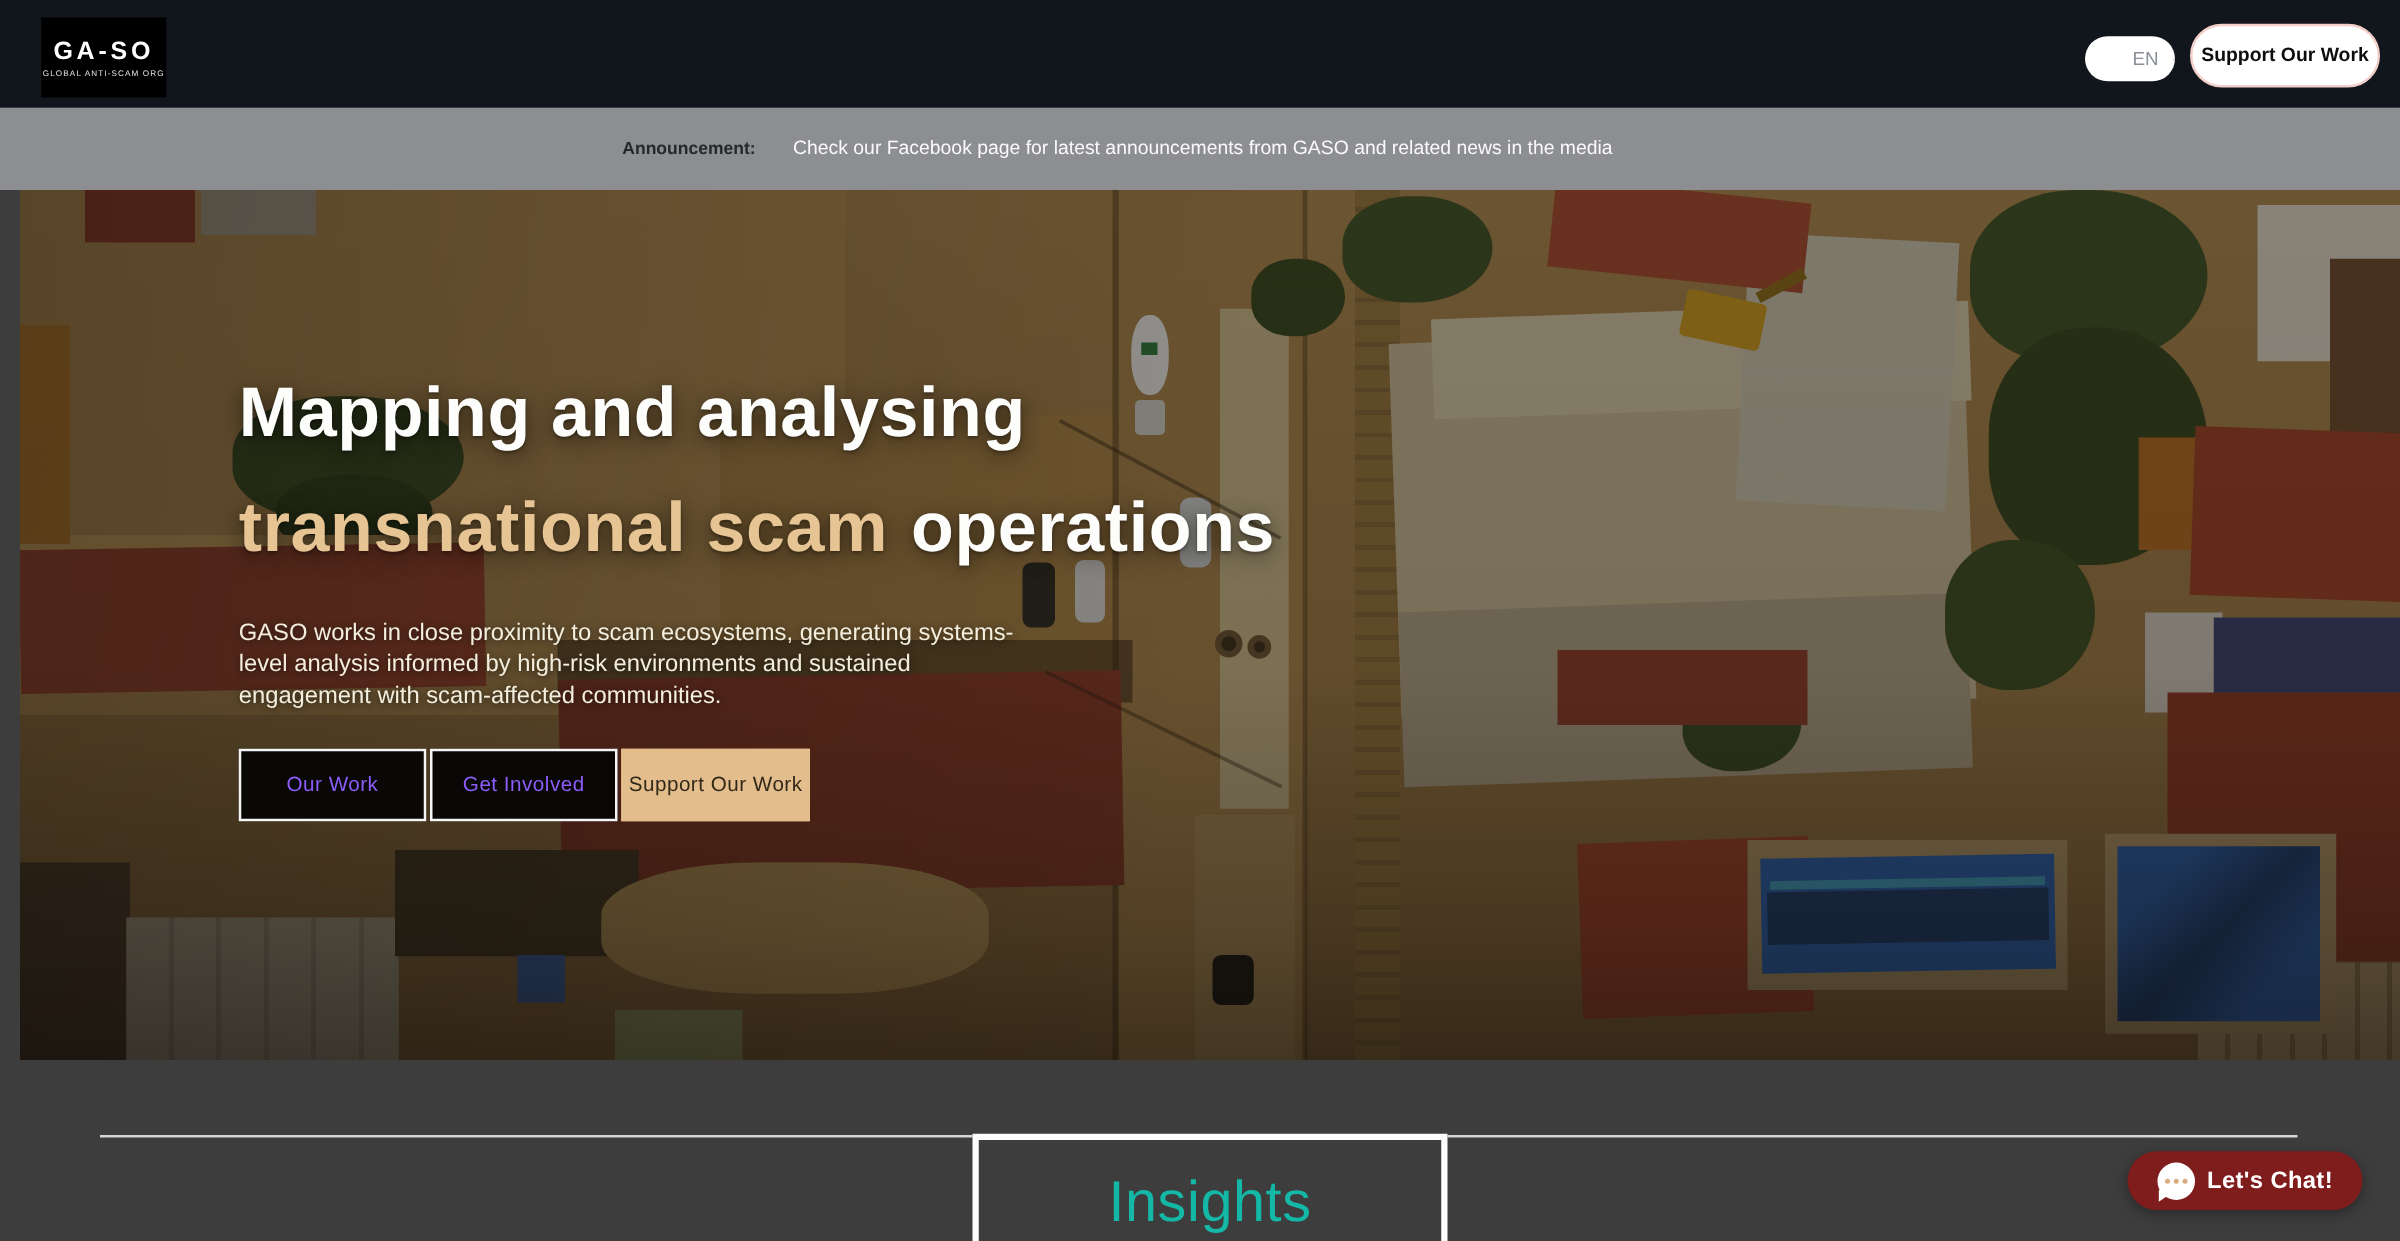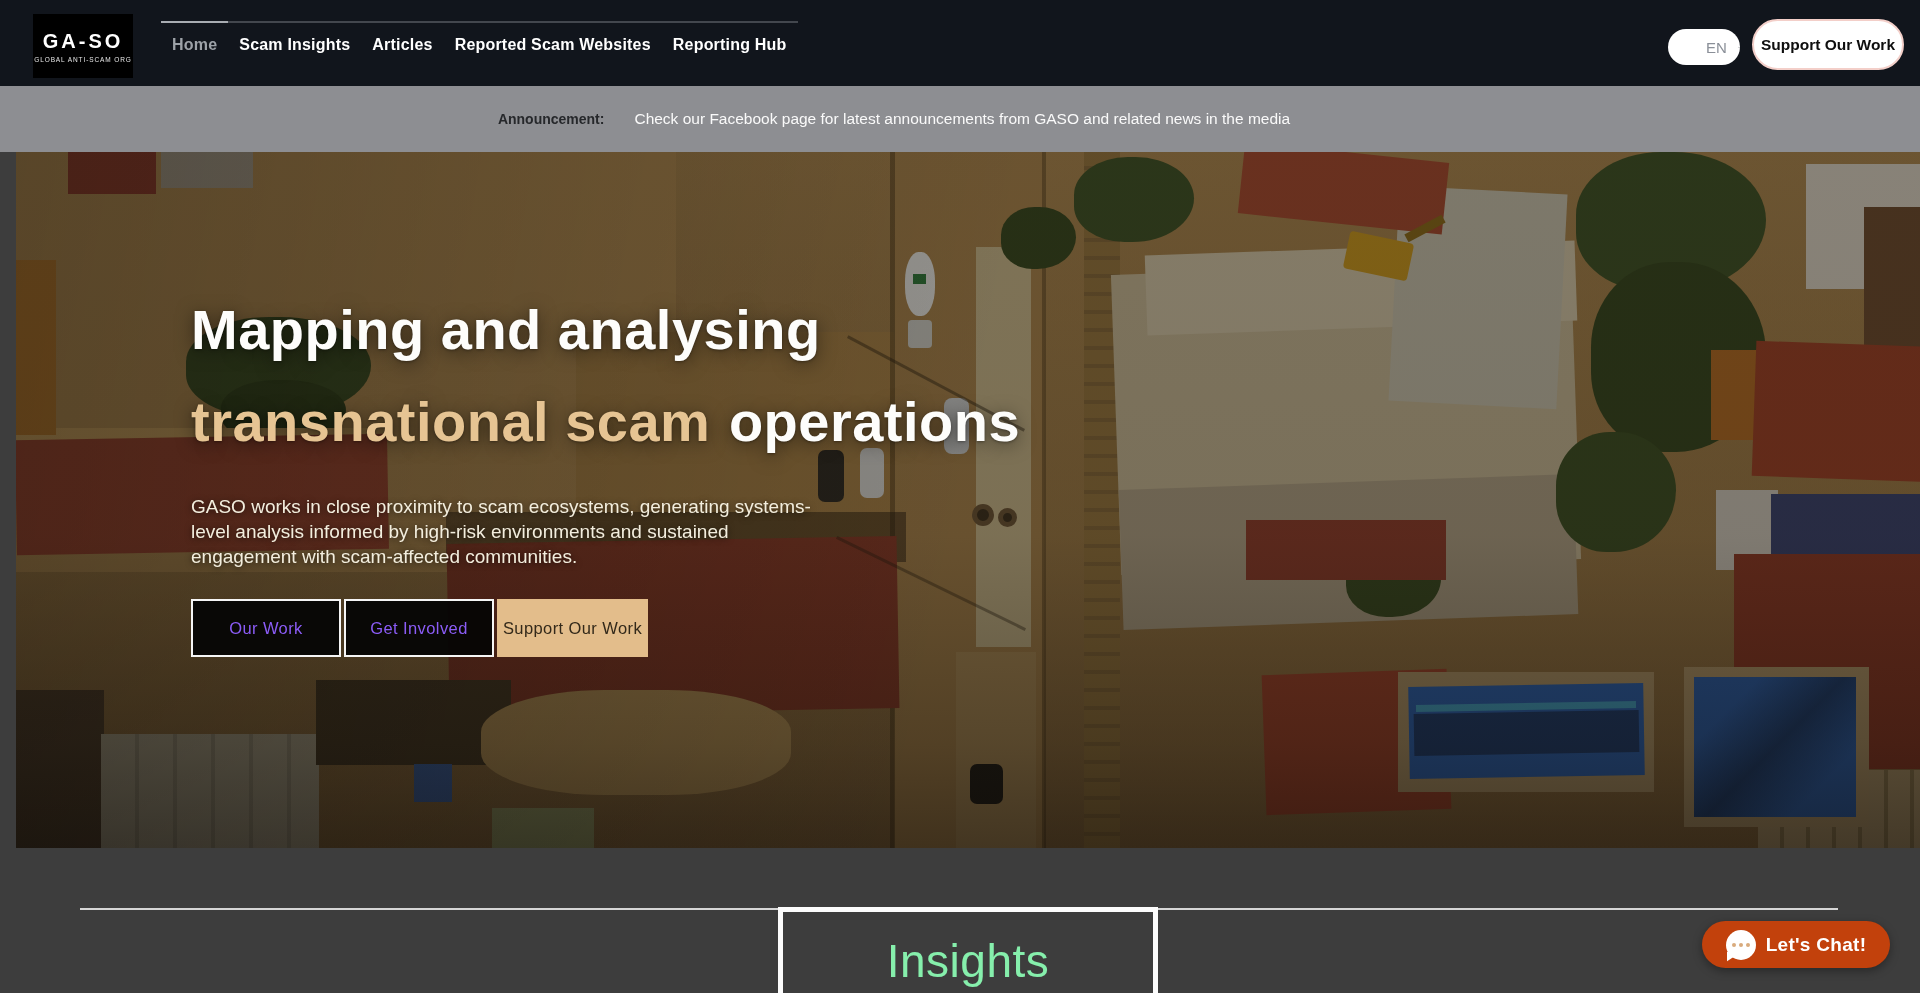--- a/index.html
+++ b/index.html
@@ -53,49 +53,42 @@
           letter-spacing:0.4px; cursor:pointer; white-space:nowrap; }
   .hbtn.dark { width:150px; background:rgba(4,4,4,.93); border:2px solid #f5f5f5; color:#8b5cf6; }
   .hbtn.accent { width:151px; background:#e3bd8b; border:2px solid #e3bd8b; color:#33291a; }
 
   
   .insights { position:absolute; top:848px; left:0; width:1920px; height:145px; background:#3d3d3d; }
   .divider { position:absolute; top:60px; left:80px; width:1758px; height:2px; background:#d6d6d6; }
   .insights-box { position:absolute; left:778px; top:59px; width:380px; height:130px;
                   border:5px solid #fcfcfc; background:#3d3d3d;
                   display:flex; justify-content:center; align-items:flex-start; padding-top:22px; }
-  .insights-title { font-size:46px; color:#86efac; letter-spacing:0.5px; }
+  .insights-title { font-size:46px; color:#14b8a6; letter-spacing:0.5px; }
 
   
   .chat-pill { position:absolute; left:1702px; top:921px; width:188px; height:47px; border-radius:24px;
-               background:#c2410c; display:flex; align-items:center; justify-content:center; gap:10px;
+               background:#7f1d1d; display:flex; align-items:center; justify-content:center; gap:10px;
                box-shadow:0 3px 10px rgba(0,0,0,.35); cursor:pointer; z-index:40; }
   .chat-icon { width:30px; height:30px; background:#fff; border-radius:50%; position:relative;
                display:flex; align-items:center; justify-content:center; gap:3px; flex:0 0 auto; }
   .chat-icon::after { content:""; position:absolute; left:1px; bottom:-2px; width:10px; height:10px;
                       background:#fff; clip-path:polygon(0 100%, 0 0, 100% 35%); }
   .chat-dot { width:4px; height:4px; border-radius:50%; background:#d9ab7d; }
   .chat-label { color:#fff; font-weight:bold; font-size:19px; letter-spacing:0.3px; white-space:nowrap; }
 </style>
 </head>
 <body>
 
 <header class="navbar">
   <div class="logo">
     <span class="logo-name">GA-SO</span>
     <span class="logo-tag">GLOBAL ANTI-SCAM ORG</span>
   </div>
 
-  <nav class="menu">
-    <span class="menu-item active">Home</span>
-    <span class="menu-item">Scam Insights</span>
-    <span class="menu-item">Articles</span>
-    <span class="menu-item">Reported Scam Websites</span>
-    <span class="menu-item">Reporting Hub</span>
-  </nav>
 
   <div class="lang-pill">
     <span class="lang-label">EN</span>
     <svg width="12" height="7" viewBox="0 0 12 7">
       <polyline points="1,1 6,6 11,1" fill="none" stroke="#3c4046" stroke-width="1.6"></polyline>
     </svg>
   </div>
 
   <div class="support-pill">Support Our Work</div>
 </header>

